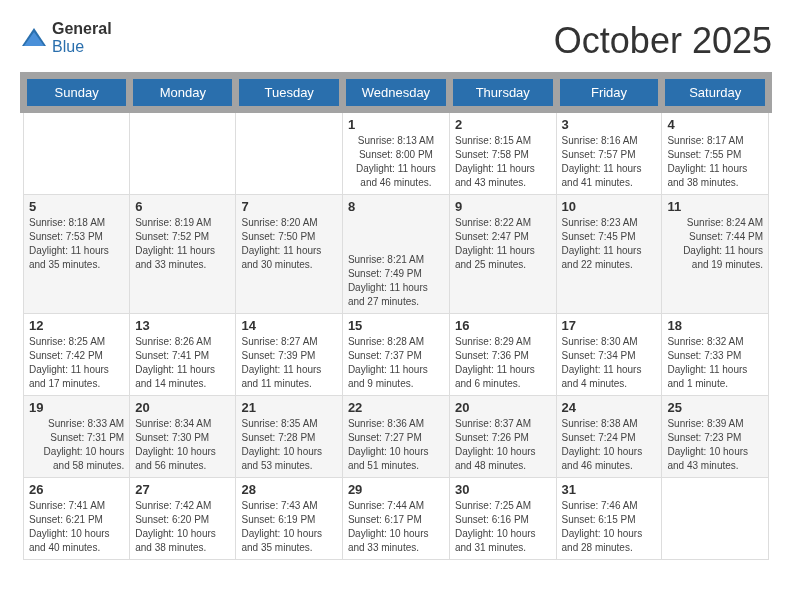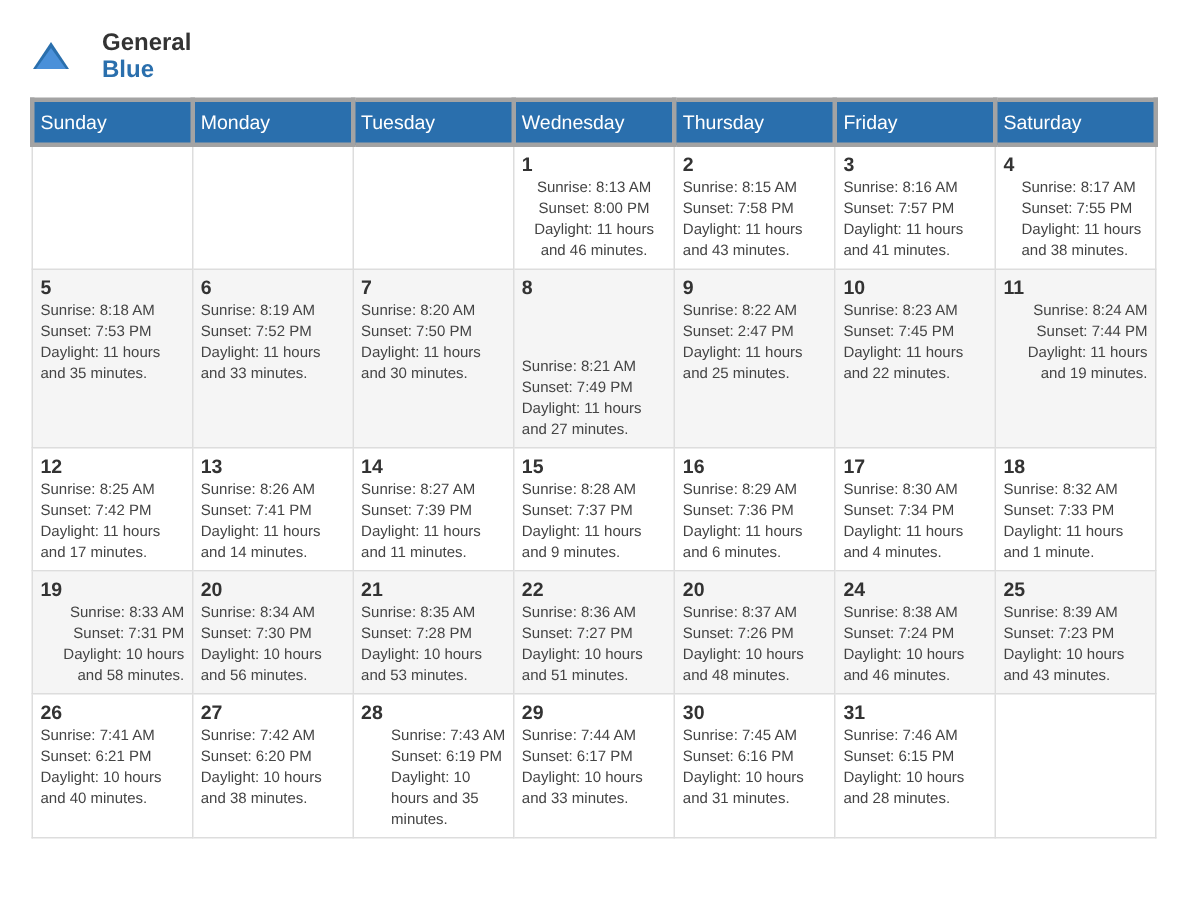--- a/index.html
+++ b/index.html
@@ -12,35 +12,35 @@
     }
     .header {
       display: flex;
       justify-content: space-between;
       align-items: flex-start;
       margin-bottom: 10px;
     }
     .logo {
       display: flex;
       align-items: center;
-      gap: 20px;
+      gap: 4px;
     }
     .logo-text {
       display: flex;
       flex-direction: column;
       line-height: 1.1;
     }
     .logo-general {
       font-size: 16px;
       font-weight: bold;
       color: #333;
     }
     .logo-blue {
       font-size: 16px;
-      font-weight: bold;
+      font-weight: normal;
       color: #2a6fad;
     }
     .logo-icon {
       width: 28px;
       height: 28px;
     }
     .title-block {
       text-align: right;
     }
     .month-title {
@@ -54,24 +54,24 @@
     }
     .calendar {
       width: 100%;
       border-collapse: collapse;
       border: 1px solid #ccc;
     }
     .calendar th {
       background-color: #2a6fad;
       color: white;
       padding: 6px 4px;
-      text-align: left;
+      text-align: center;
       font-size: 13px;
       font-weight: normal;
-      border: 3px solid #a3a3a3;
+      border: 7px solid #a3a3a3;
       margin-left: 32px;
     }
     .calendar td {
       vertical-align: top;
       padding: 4px 5px;
       border: 1px solid #ddd;
       font-size: 10.5px;
       color: #333;
       width: 108px;
       min-height: 80px;
@@ -103,20 +103,21 @@
     <svg class="logo-icon" viewBox="0 0 28 28" xmlns="http://www.w3.org/2000/svg">
       <polygon points="14,4 26,22 2,22" fill="#2a6fad"></polygon>
       <polygon points="14,8 24,22 4,22" fill="#4a90d9"></polygon>
     </svg>
     <div class="logo-text">
       <span class="logo-general">General</span>
       <span class="logo-blue">Blue</span>
     </div>
   </div>
   <div class="title-block">
+    <div class="month-title">October 2025</div>
   </div>
 </div>
 
 <table class="calendar">
   <thead>
     <tr>
     <th>Sunday</th>
         <th>Monday</th>
         <th>Tuesday</th>
         <th>Wednesday</th>
@@ -143,21 +144,21 @@
 Daylight: 11 hours and 43 minutes.</div>
         </td>
         <td>
           <span class="day-number">3</span>
           <div class="day-info" style="white-space: pre-line;">Sunrise: 8:16 AM
 Sunset: 7:57 PM
 Daylight: 11 hours and 41 minutes.</div>
         </td>
         <td>
           <span class="day-number">4</span>
-          <div class="day-info" style="white-space: pre-line; margin-left: 12px;">Sunrise: 8:17 AM
+          <div class="day-info" style="white-space: pre-line;">Sunrise: 8:17 AM
 Sunset: 7:55 PM
 Daylight: 11 hours and 38 minutes.</div>
         </td>
       </tr>
       <tr>
         <td>
           <span class="day-number">5</span>
           <div class="day-info" style="white-space: pre-line;">Sunrise: 8:18 AM
 Sunset: 7:53 PM
 Daylight: 11 hours and 35 minutes.</div>
@@ -295,33 +296,33 @@
 Daylight: 10 hours and 40 minutes.</div>
         </td>
         <td>
           <span class="day-number">27</span>
           <div class="day-info" style="white-space: pre-line;">Sunrise: 7:42 AM
 Sunset: 6:20 PM
 Daylight: 10 hours and 38 minutes.</div>
         </td>
         <td>
           <span class="day-number">28</span>
-          <div class="day-info" style="white-space: pre-line; margin-left: 20px;">Sunrise: 7:43 AM
+          <div class="day-info" style="white-space: pre-line;">Sunrise: 7:43 AM
 Sunset: 6:19 PM
 Daylight: 10 hours and 35 minutes.</div>
         </td>
         <td>
           <span class="day-number">29</span>
           <div class="day-info" style="white-space: pre-line;">Sunrise: 7:44 AM
 Sunset: 6:17 PM
 Daylight: 10 hours and 33 minutes.</div>
         </td>
         <td>
           <span class="day-number">30</span>
-          <div class="day-info" style="white-space: pre-line;">Sunrise: 7:45 AM
+          <div class="day-info" style="white-space: pre-line;">Sunrise: 7:25 AM
 Sunset: 6:16 PM
 Daylight: 10 hours and 31 minutes.</div>
         </td>
         <td>
           <span class="day-number">31</span>
           <div class="day-info" style="white-space: pre-line;">Sunrise: 7:46 AM
 Sunset: 6:15 PM
 Daylight: 10 hours and 28 minutes.</div>
         </td>
         <td class="empty-cell"></td>

